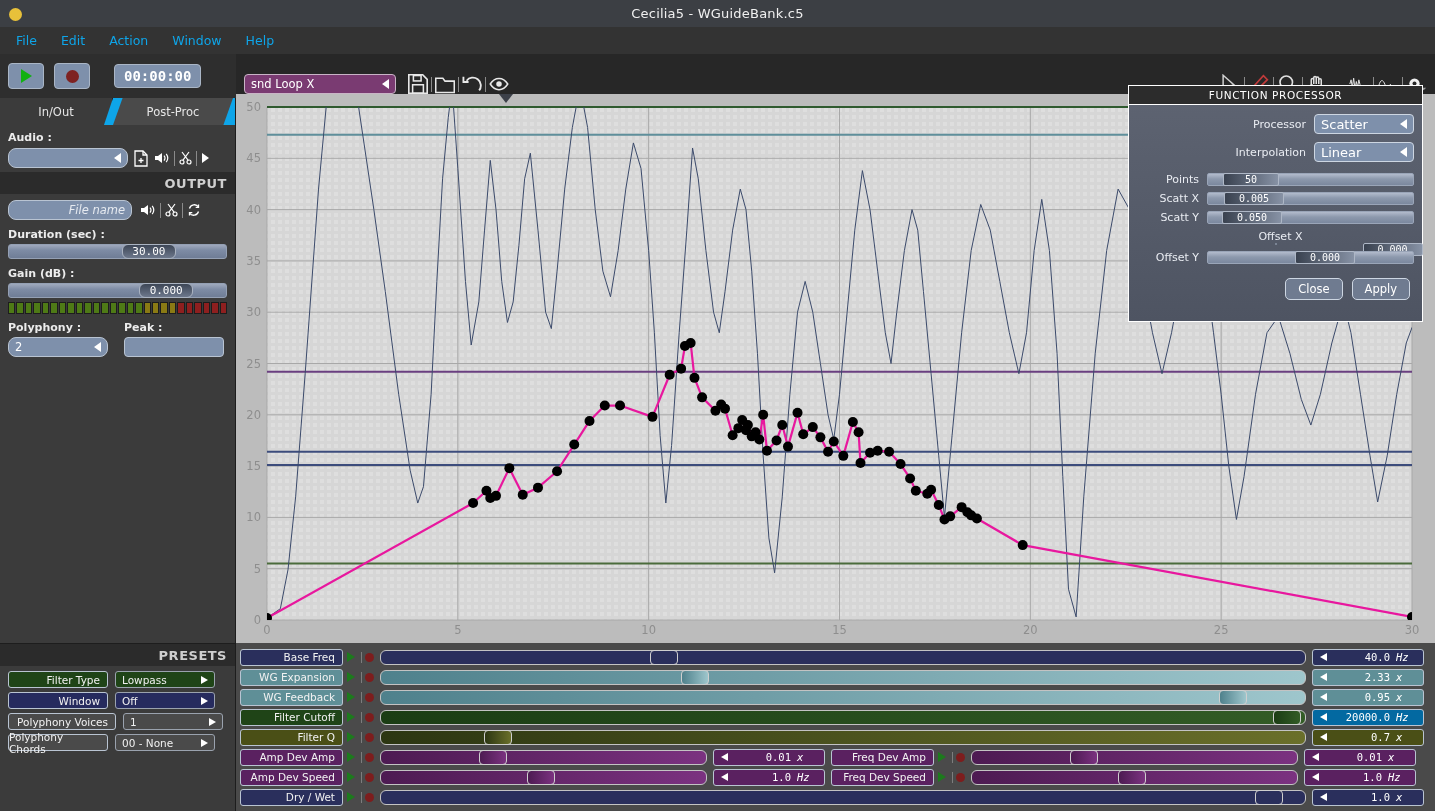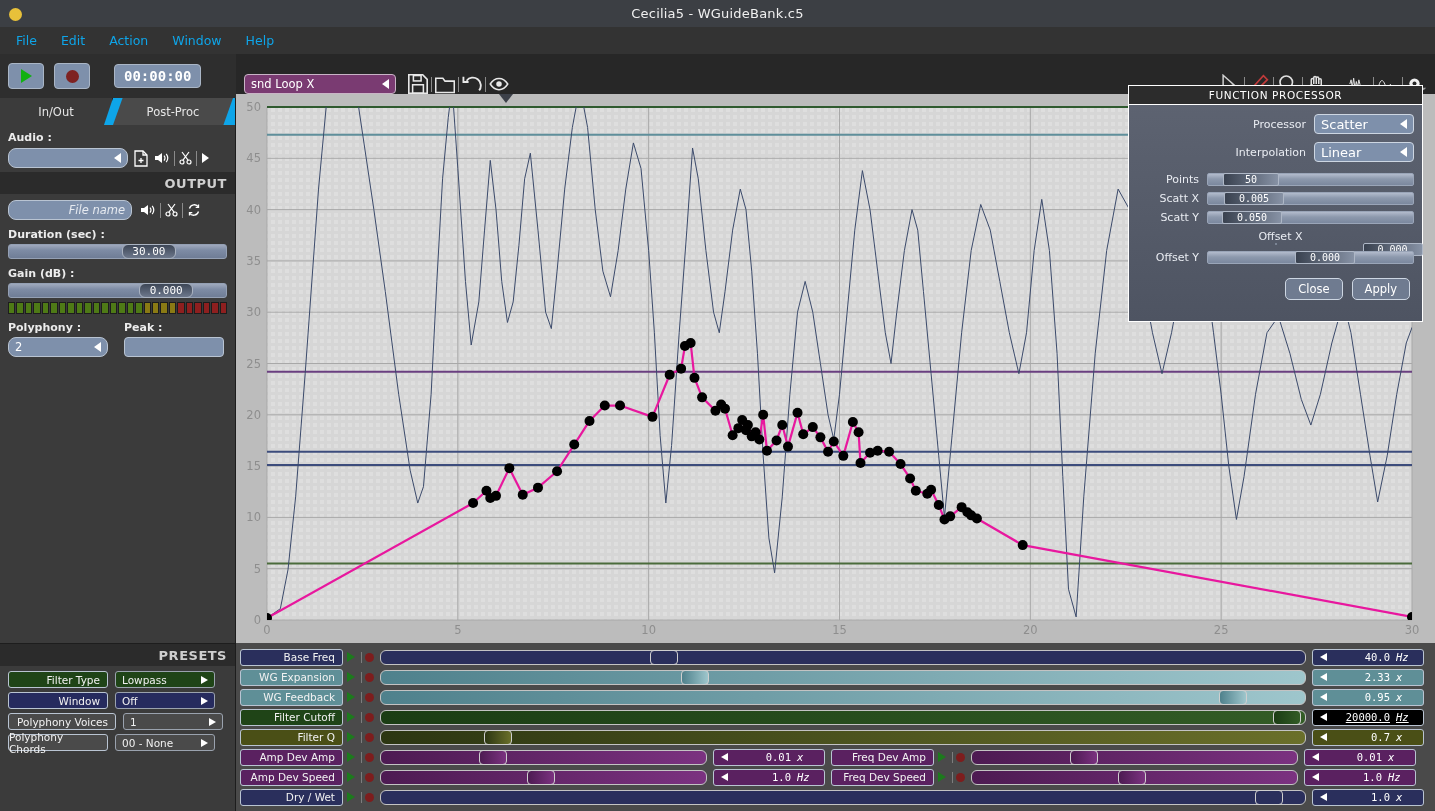--- a/index.html
+++ b/index.html
@@ -672,21 +672,21 @@
       <div style="display: flex; align-items: center;">
         <div class="playico">
           <span class="ptri"></span>
         </div>
         <span class="vsep"></span>
         <div class="auto"></div>
       </div>
       <div class="ptrack" style="width: 926px; background: linear-gradient(90deg, rgb(27, 61, 20), rgb(51, 92, 38));">
         <div class="pk" style="left: 891.52px; background: linear-gradient(90deg, rgb(27, 61, 20), rgb(51, 92, 38));"></div>
       </div>
-      <div class="pval" style="background: #000000; text-decoration: underline;">
+      <div class="pval" style="background: #0369a1;">
         <span class="ptriw" style="transform: rotate(180deg);"></span>
         <span class="vnum">20000.0</span>
         <span class="vunit">Hz</span>
       </div>
     </div>
     <div class="prow">
       <div class="pname" style="background: rgb(74, 79, 22);">Filter Q</div>
       <div style="display: flex; align-items: center;">
         <div class="playico">
           <span class="ptri"></span>

